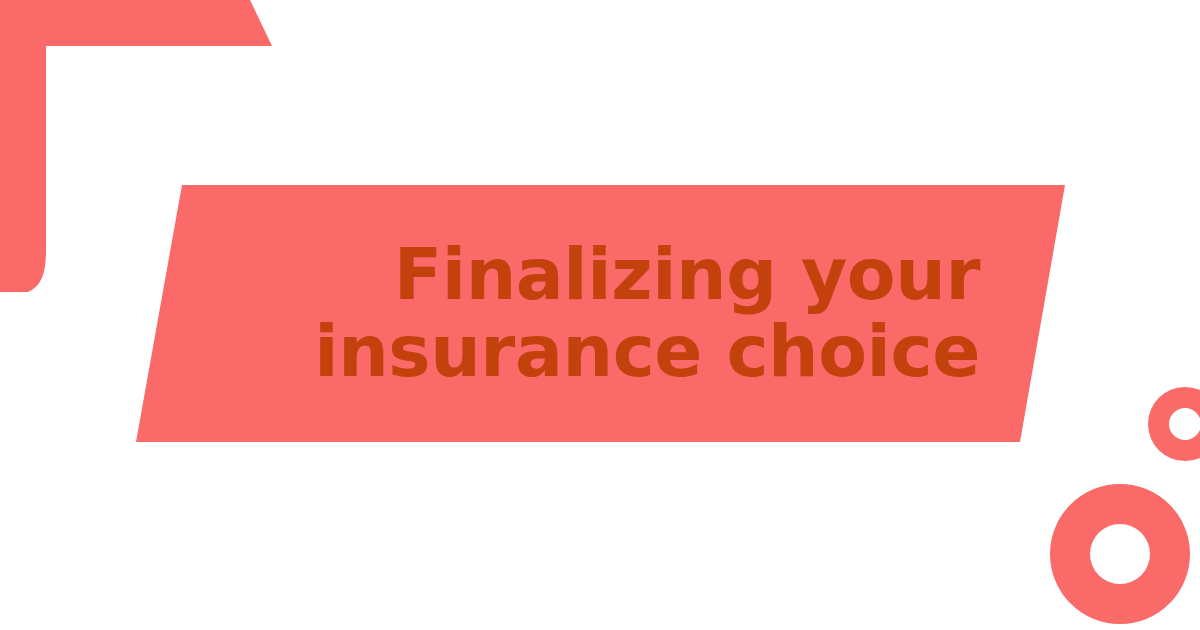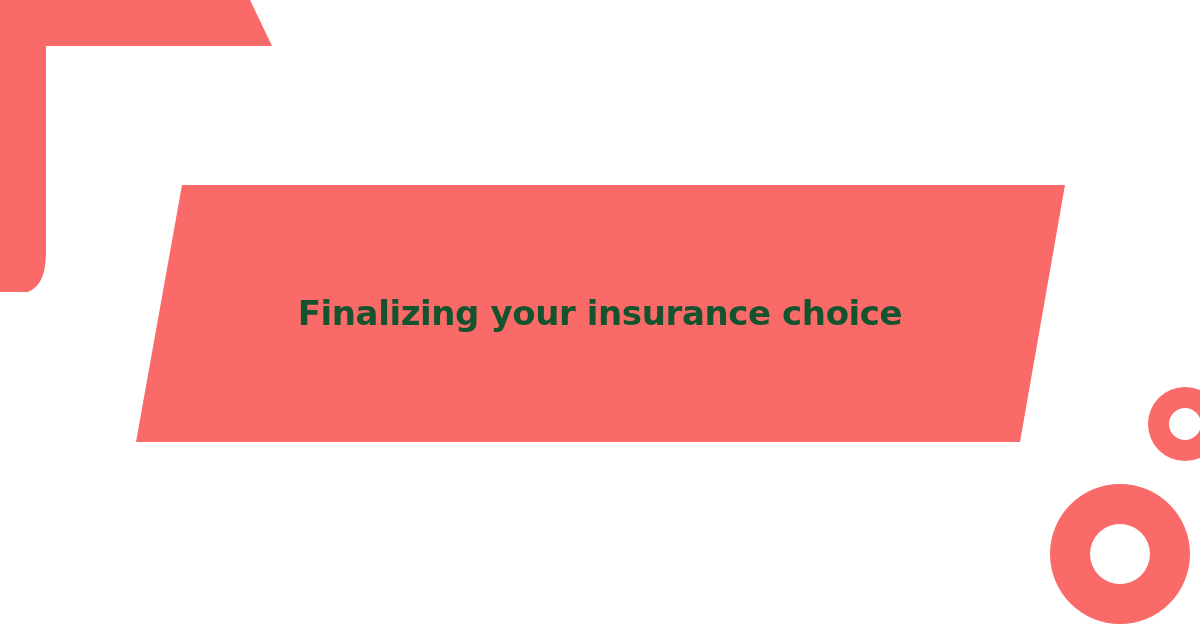--- a/index.html
+++ b/index.html
@@ -29,23 +29,23 @@
     position: absolute;
     left: 220px;
     top: 185px;
     width: 760px;
     height: 257px;
     display: flex;
     flex-direction: column;
     align-items: center;
     justify-content: center;
     text-align: right;
-    color: #14532d;
+    color: #c2410c;
     font-family: "DejaVu Sans", sans-serif;
-    font-size: 34px;
+    font-size: 71px;
     font-weight: 600;
     line-height: 1.08;
     letter-spacing: -0.4px;
     white-space: pre-wrap;
     pointer-events: none;
   }
 </style>
 </head>
 <body>
 

